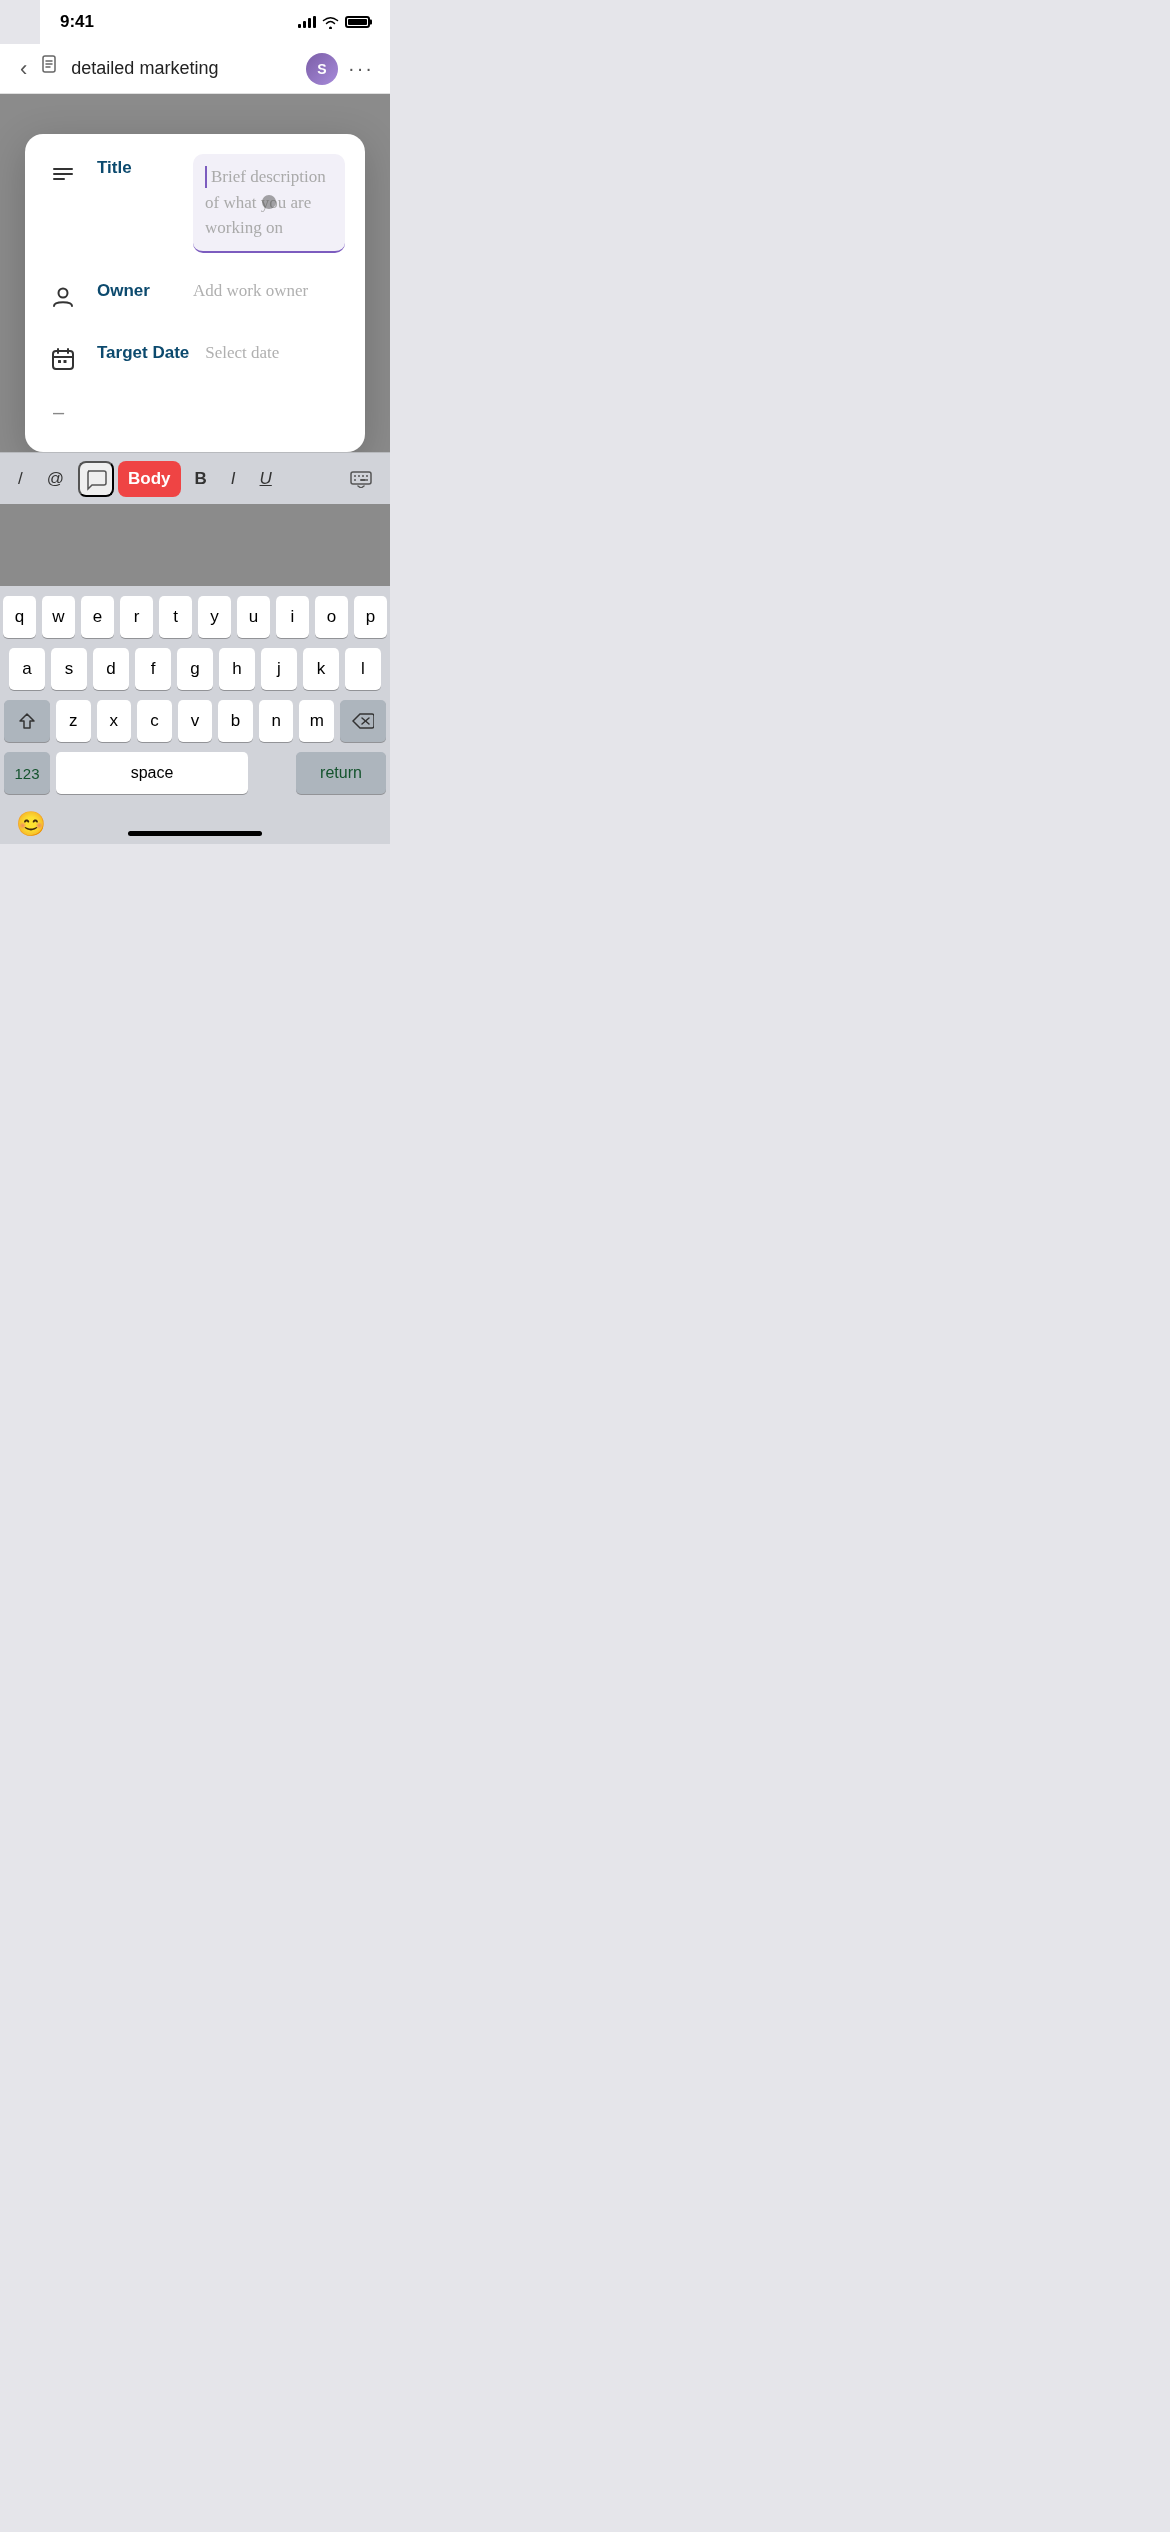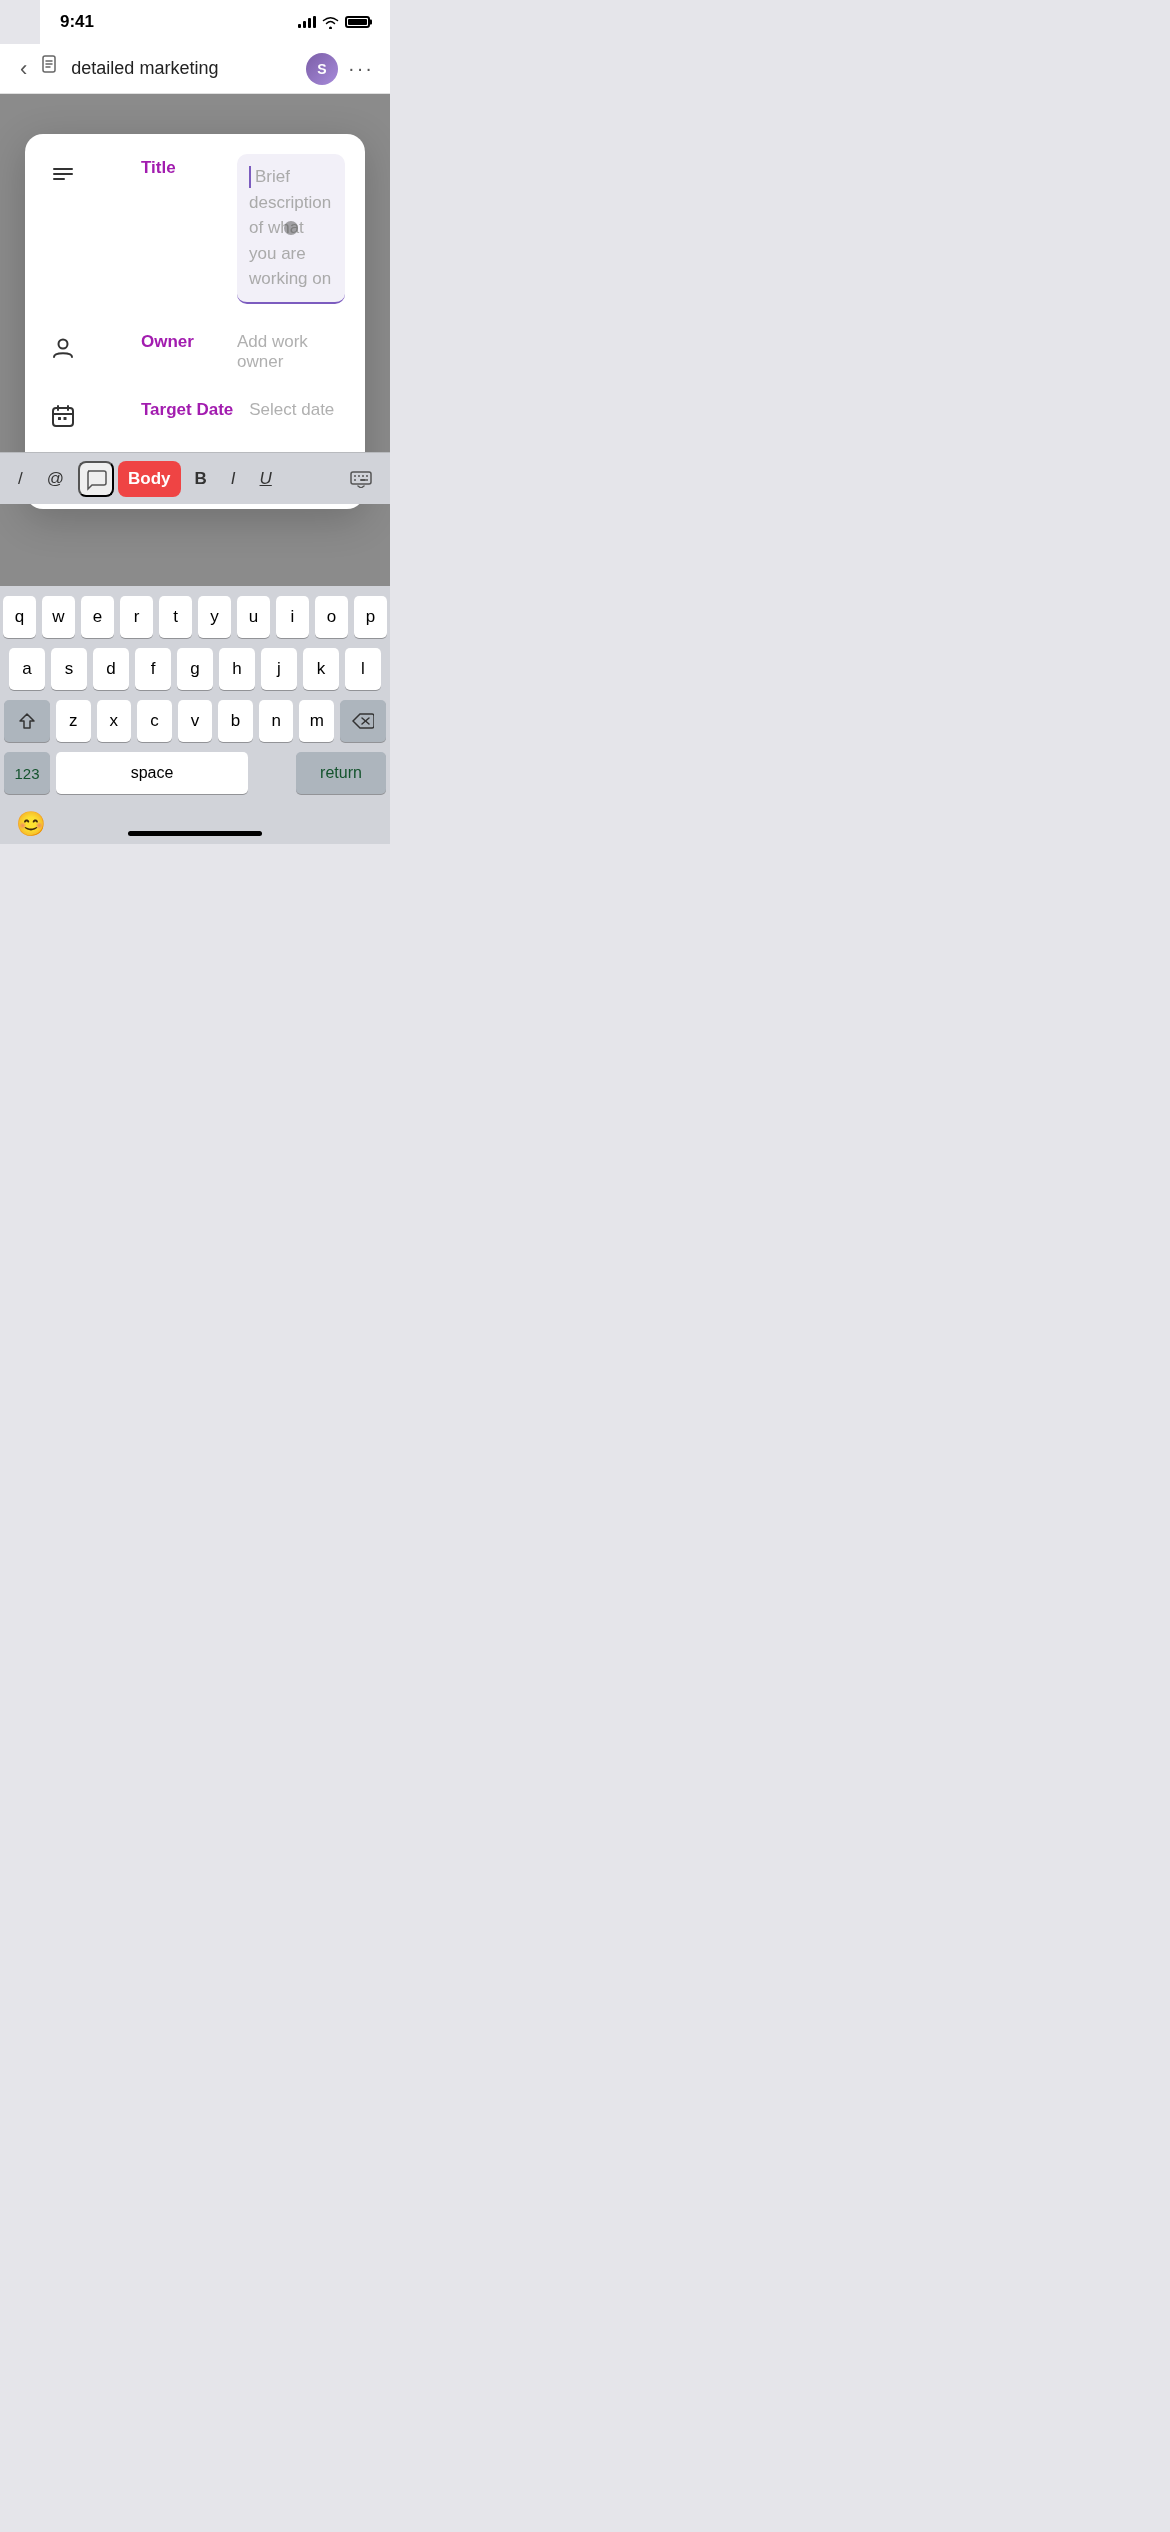--- a/index.html
+++ b/index.html
@@ -213,29 +213,29 @@
       display: flex;
       align-items: center;
       justify-content: center;
       flex-shrink: 0;
       margin-top: 2px;
     }
 
     .modal-row-label {
       font-size: 17px;
       font-weight: 700;
-      color: #a21caf;
+      color: #0c4a6e;
       min-width: 80px;
       flex-shrink: 0;
       padding-top: 4px;
-      margin-left: 44px;
     }
 
     .modal-row-value {
       flex: 1;
+      font-family: Liberation Serif, serif;
     }
 
     
     .title-input-wrapper {
       background: #f2f0f8;
       border-radius: 10px;
       padding: 10px 12px;
       border-bottom: 2.5px solid #7c5cbf;
       position: relative;
     }

